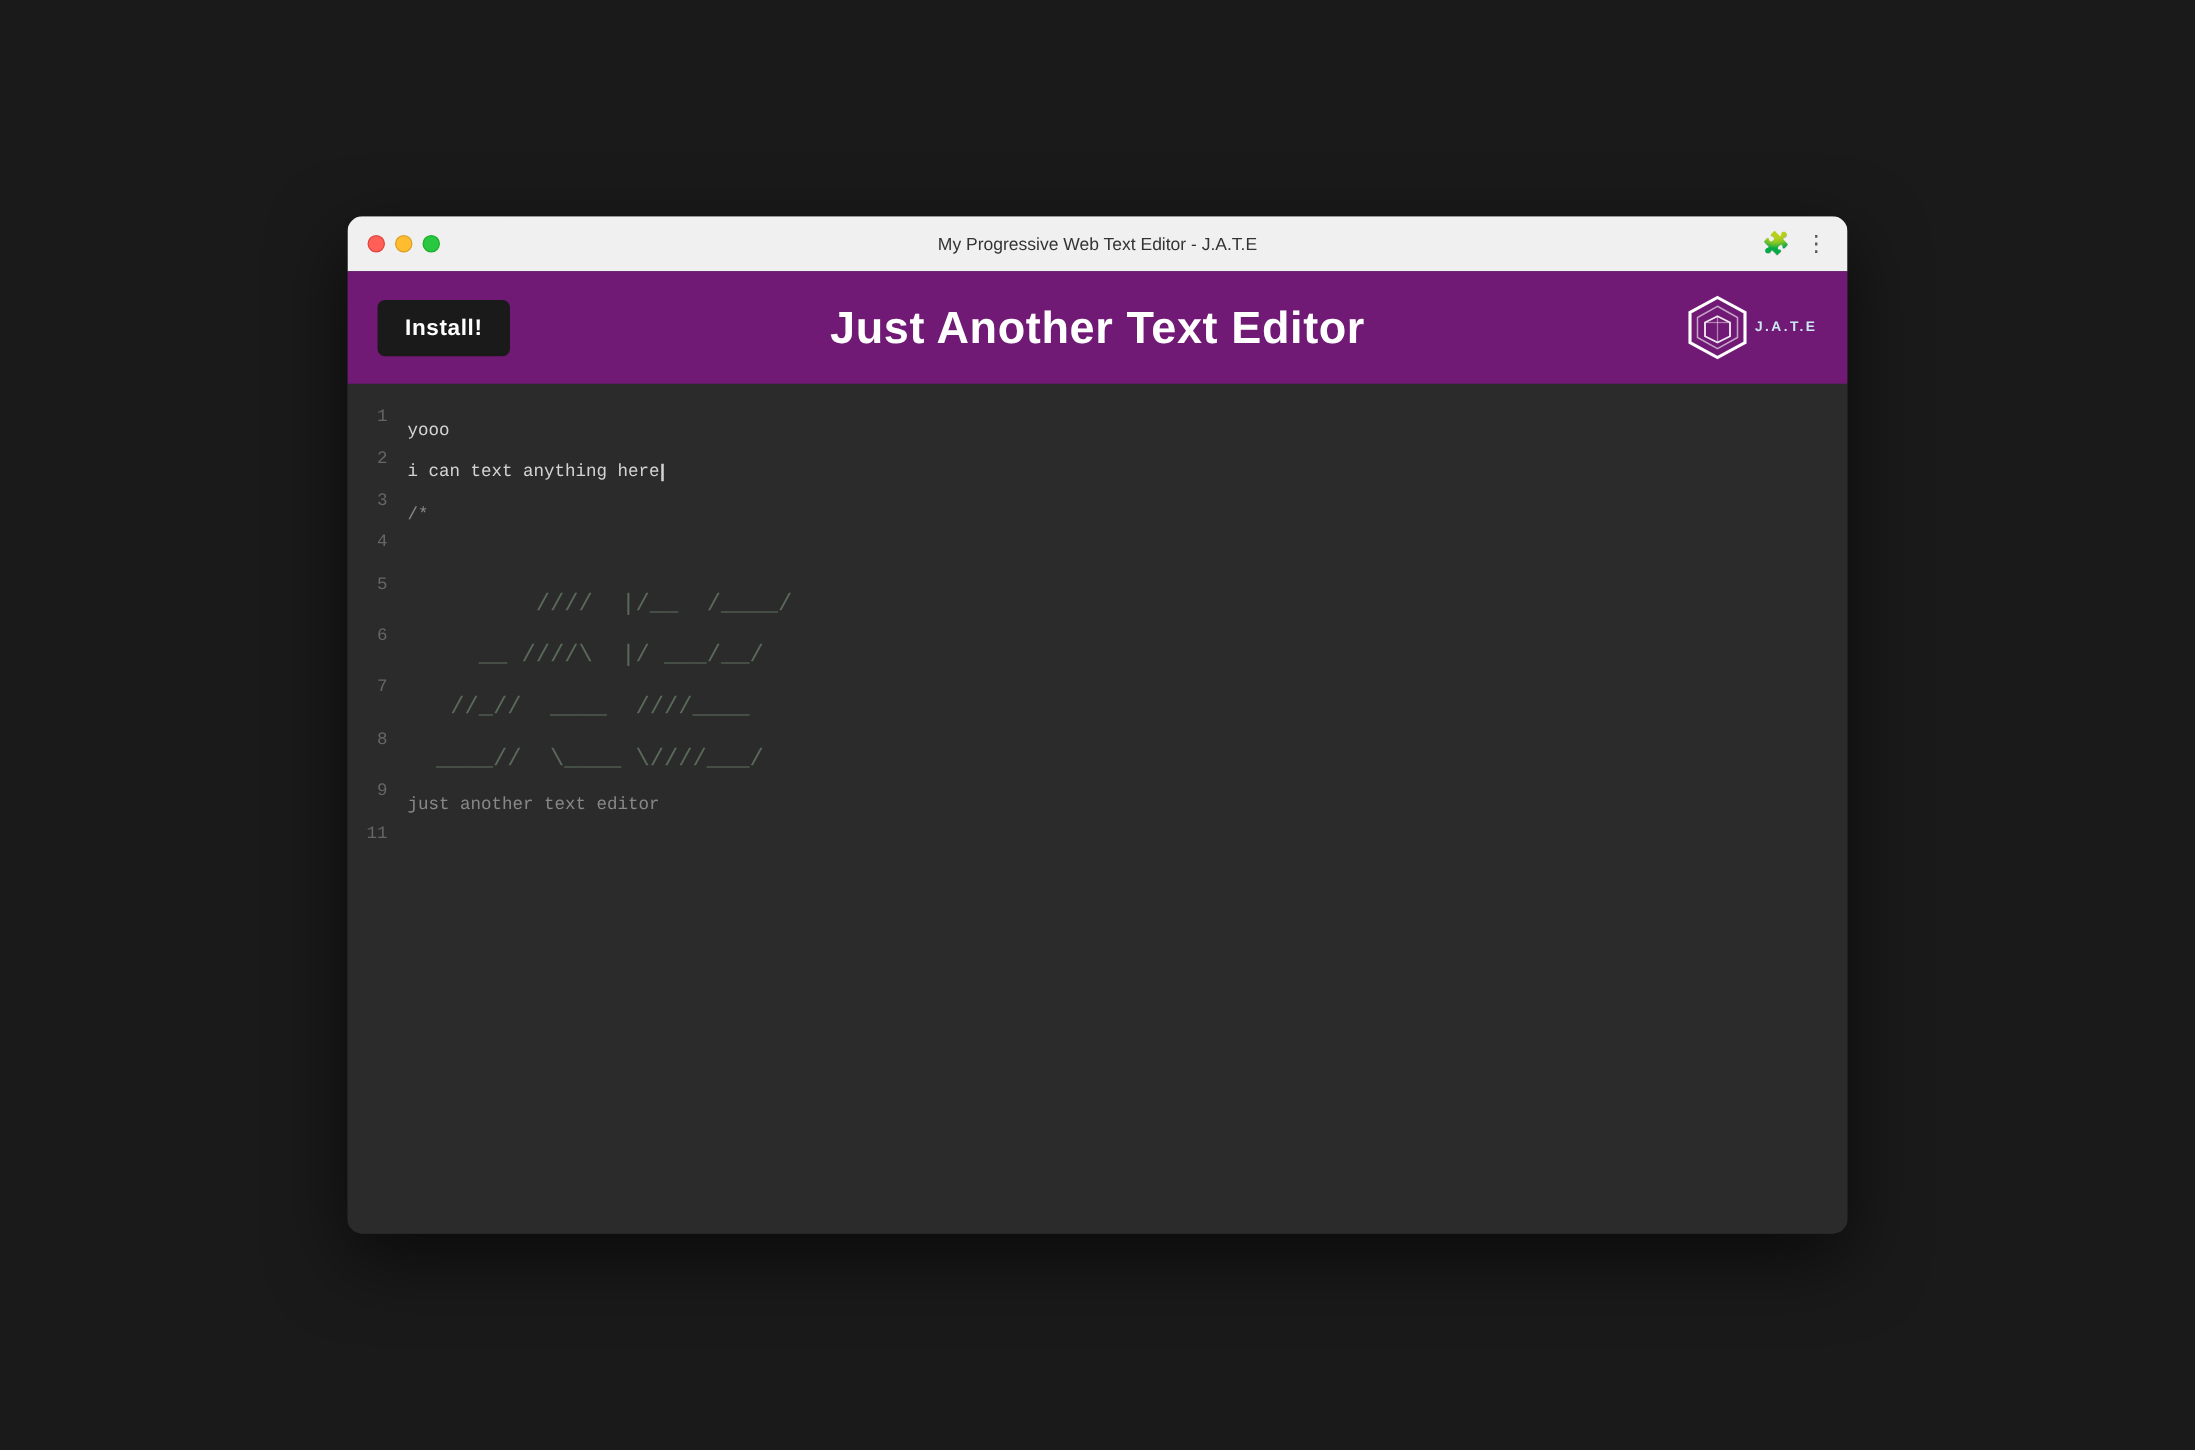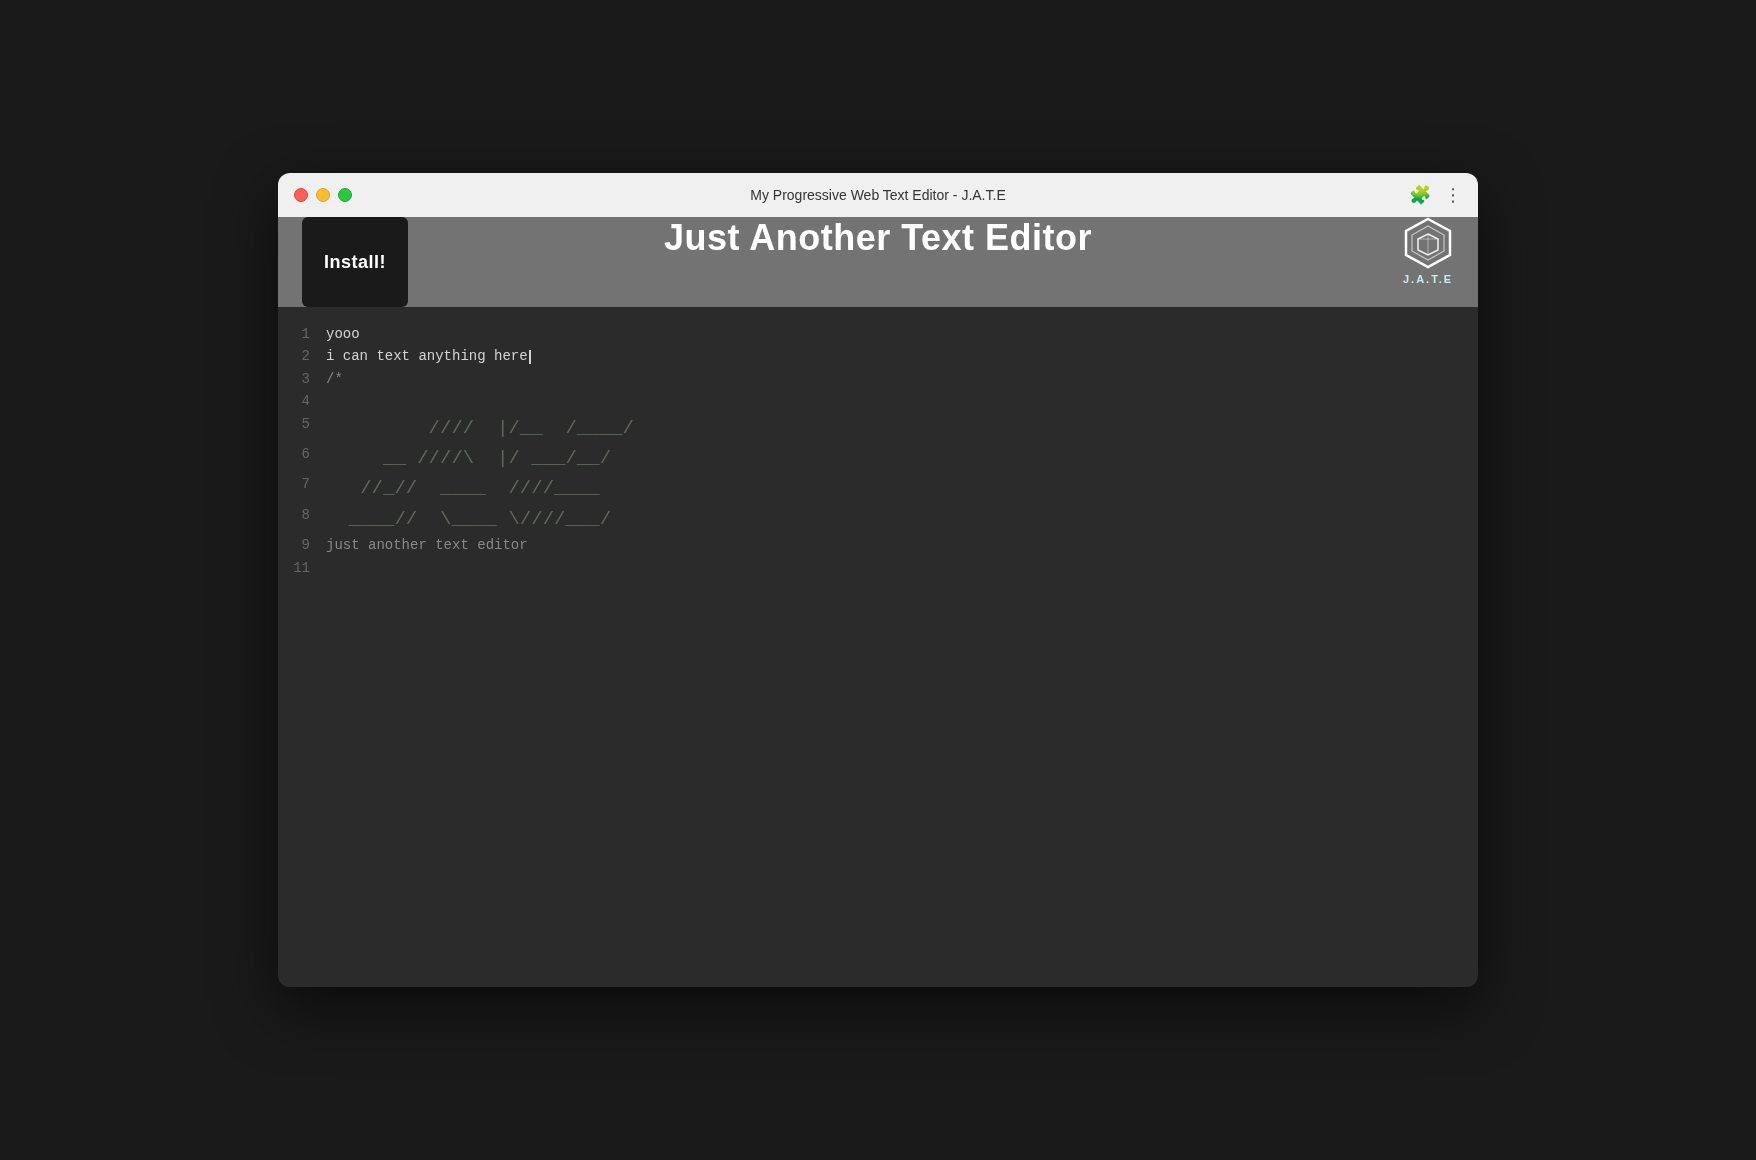--- a/index.html
+++ b/index.html
@@ -66,23 +66,24 @@
     }
 
     .title-bar-icon {
       font-size: 18px;
       color: #555;
       cursor: pointer;
     }
 
     
     .app-header {
-      background: #737373;
+      background: #701a75;
       height: 90px;
       display: flex;
+      align-items: center;
       padding: 0 24px;
       position: relative;
     }
 
     .install-button {
       background: #1a1a1a;
       color: #fff;
       font-size: 18px;
       font-weight: 700;
       padding: 12px 22px;
@@ -98,21 +99,21 @@
       transform: translateX(-50%);
       font-size: 36px;
       font-weight: 800;
       color: #fff;
       letter-spacing: 0.5px;
     }
 
     .jate-logo {
       margin-left: auto;
       display: flex;
-      flex-direction: column;
+      flex-direction: row;
       align-items: center;
       gap: 4px;
     }
 
     .jate-hexagon {
       width: 52px;
       height: 52px;
     }
 
     .jate-label {
@@ -145,20 +146,21 @@
       padding-right: 16px;
       user-select: none;
       flex-shrink: 0;
       font-size: 14px;
     }
 
     .line-content {
       color: #d4d4d4;
       font-size: 14px;
       white-space: pre;
+      margin-top: 11px;
     }
 
     .line-content.comment {
       color: #888;
     }
 
     .cursor-line {
       position: relative;
     }
 

